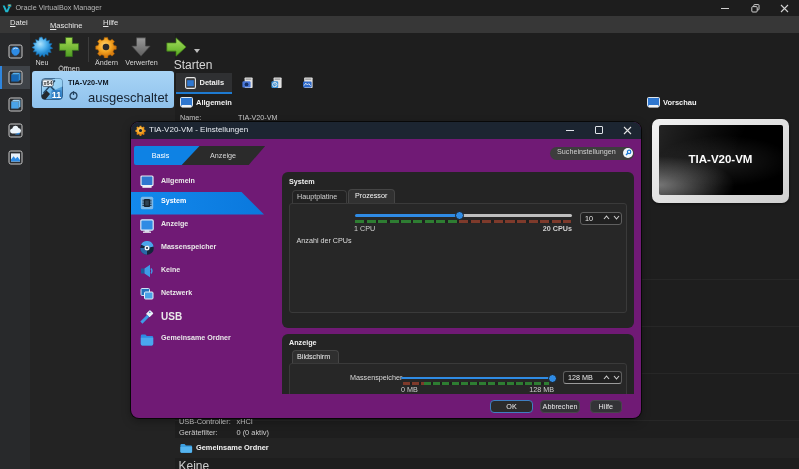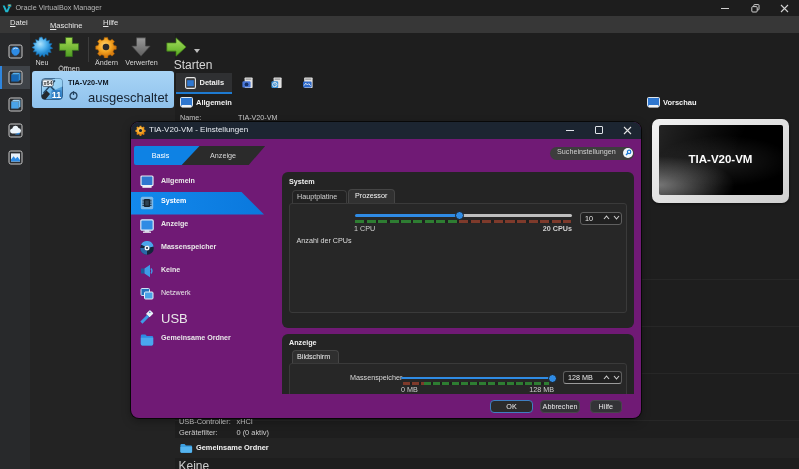--- a/index.html
+++ b/index.html
@@ -292,27 +292,27 @@
     <svg class="abs" style="left:9px;top:142.9px;" width="14" height="14" viewBox="0 0 14 14">
       <path d="M1 4.5 L4.5 4.5 L4.5 9.5 L1 9.5 Z" fill="#1a5d9e"></path>
       <path d="M4.5 4.5 L10 0.8 L10 13.2 L4.5 9.5 Z" fill="#3e9ce8"></path>
       <path d="M11 4.5 A4 4 0 0 1 11 9.5" stroke="#3e9ce8" stroke-width="1.3" fill="none"></path>
     </svg>
     <div class="txt" style="left:30px;top:144.2px;font-size:7.1px;font-weight:bold;color:#e9e9e9;">Keine</div>
     <svg class="abs" style="left:9px;top:165.8px;" width="14" height="14" viewBox="0 0 14 14">
       <rect x="1" y="1.5" width="8.5" height="7" rx="1" fill="#2573bd" stroke="#cfe3f5" stroke-width="1"></rect>
       <rect x="4.5" y="5" width="8.5" height="7" rx="1" fill="#4aa3e8" stroke="#e4f0fa" stroke-width="1"></rect>
     </svg>
-    <div class="txt" style="left:30px;top:167.1px;font-size:7.1px;font-weight:normal;color:#e9e9e9;">Netzwerk</div>
+    <div class="txt" style="left:30px;top:167.1px;font-size:7.1px;font-weight:bold;color:#e9e9e9;">Netzwerk</div>
     <svg class="abs" style="left:9px;top:188.2px;" width="14" height="14" viewBox="0 0 14 14">
       <rect x="7.2" y="0.8" width="5" height="5.6" rx="0.8" fill="#e8f0f8" transform="rotate(45 9.7 3.6)"></rect>
       <rect x="8.3" y="2" width="1.2" height="1.2" fill="#2573bd" transform="rotate(45 9.7 3.6)"></rect>
       <path d="M8.2 5.8 L5 9 Q2.6 11.4 1.4 12.6" stroke="#3e9ce8" stroke-width="3" fill="none"></path>
     </svg>
-    <div class="txt" style="left:30px;top:189.5px;font-size:13px;font-weight:normal;color:#e9e9e9;">USB</div>
+    <div class="txt" style="left:30px;top:189.5px;font-size:10px;font-weight:bold;color:#e9e9e9;">USB</div>
     <svg class="abs" style="left:9px;top:211.1px;" width="14" height="14" viewBox="0 0 14 14">
       <path d="M0.8 3 Q0.8 1.6 2.2 1.6 L5.4 1.6 L6.8 3.1 L12 3.1 Q13.2 3.1 13.2 4.4 L13.2 11 Q13.2 12.4 11.8 12.4 L2.2 12.4 Q0.8 12.4 0.8 11 Z" fill="#2e8be4"></path>
       <path d="M0.8 4.8 L13.2 4.8 L13.2 11 Q13.2 12.4 11.8 12.4 L2.2 12.4 Q0.8 12.4 0.8 11 Z" fill="#4aa7ee"></path>
     </svg>
     <div class="txt" style="left:30px;top:212.4px;font-size:7.1px;font-weight:bold;color:#e9e9e9;">Gemeinsame Ordner</div>
 
     <div class="abs" style="left:151px;top:50.5px;width:352px;height:156px;background:#242424;border-radius:6px;"></div>
     <div class="txt" style="left:158px;top:55.8px;font-size:7.2px;font-weight:bold;color:#f0f0f0;">System</div>
     <div class="abs" style="left:160.5px;top:68.5px;width:55px;height:13px;background:#222222;border:1px solid #3c3c3c;border-bottom:none;border-radius:4px 4px 0 0;box-sizing:border-box;"></div>
     <div class="txt" style="left:166px;top:70.6px;font-size:7.2px;color:#d2d2d2;">Hauptplatine</div>

